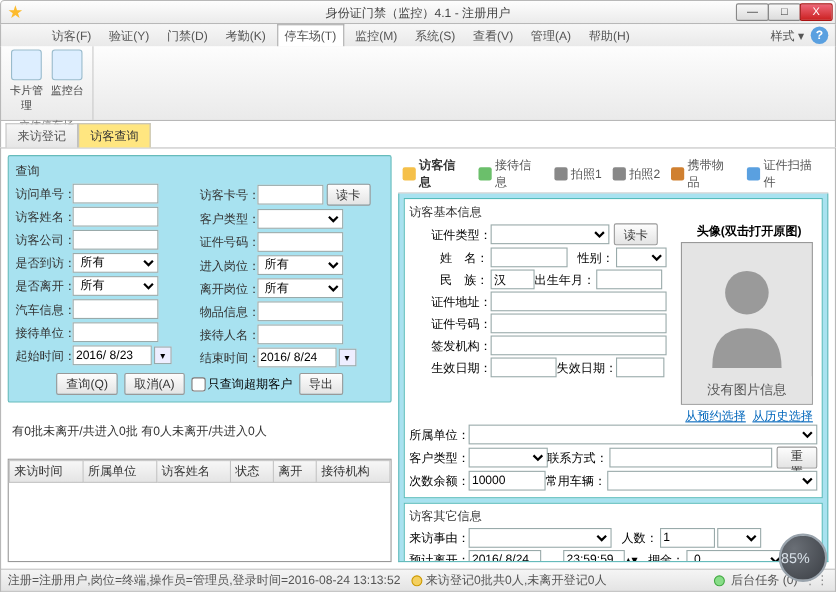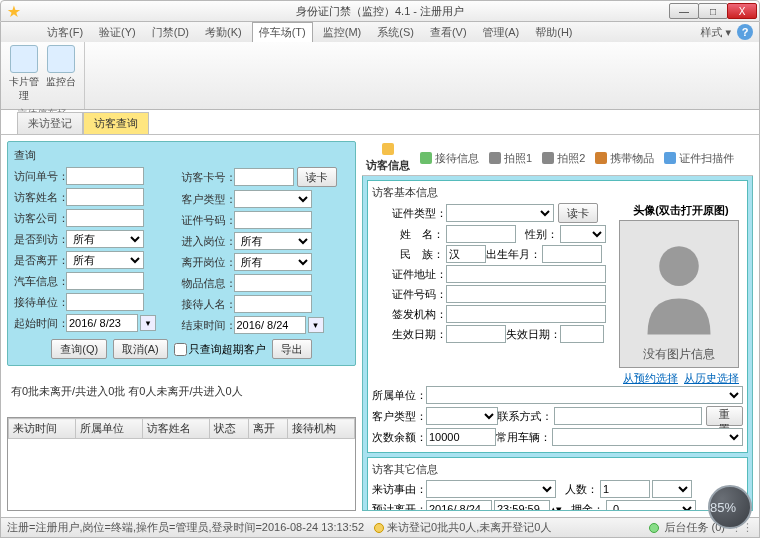--- a/index.html
+++ b/index.html
@@ -21,21 +21,21 @@
 .menubar .help { position:absolute; right:6px; width:16px; height:16px; border-radius:50%; background:#5aa0e0; color:#fff; display:flex; align-items:center; justify-content:center; font-weight:bold;}
 
 
 .ribbon { height: 68px; background: linear-gradient(#fdfdfd,#eaeaea); border:1px solid #b8b8b8; border-top:none; display:flex; }
 .ribbon .group { border-right:1px solid #c9c9c9; padding: 3px 6px 0 6px; text-align:center;}
 .ribbon .bigbtn { display:inline-block; width:34px; vertical-align:top; font-size:10px; color:#444;}
 .ribbon .bigbtn .ic { width:28px; height:28px; margin:0 auto 2px; background:#ddeeff; border:1px solid #9bc; border-radius:3px;}
 .ribbon .gname { font-size:10px; color:#777; margin-top:4px;}
 
 
-.doctabs { height: 24px; background:#fff; border-left:1px solid #b8b8b8; border-right:1px solid #b8b8b8; display:flex; align-items:flex-end; padding-left:16px; gap:0; }
+.doctabs { height: 24px; background:#fff; border-left:1px solid #b8b8b8; border-right:1px solid #b8b8b8; display:flex; align-items:flex-end; padding-left:4px; gap:0; }
 .doctabs .tab { padding:3px 10px; border:1px solid #c0c0c0; background:linear-gradient(#f6f6f6,#e6e6e6); font-size:11px; color:#555; border-bottom:none;}
 .doctabs .tab.active { background:#ffe680; color:#333; }
 
 
 .workspace { height: 384px; border:1px solid #b8b8b8; border-top:1px solid #c0c0c0; padding:6px; background:#fff; display:flex; gap:6px; }
 .leftpane { width: 358px; display:flex; flex-direction:column; gap:16px;}
 .rightpane { flex:1; display:flex; flex-direction:column; }
 
 
 .panel { background:#a8e2f0; border:1px solid #6bb; border-radius:2px; padding:6px; }
@@ -53,21 +53,21 @@
 
 .gridhead { font-size:11px; color:#333; margin:2px 0 2px 4px;}
 .grid { flex:1; border:1px solid #999; background:#fff; }
 .grid table { width:100%; border-collapse:collapse; font-size:11px;}
 .grid th { background:linear-gradient(#f7f7f7,#e4e4e4); border:1px solid #c4c4c4; padding:2px 4px; font-weight:normal; color:#333; text-align:left;}
 
 
 .rtabs { display:flex; gap:10px; padding:2px 4px; border-bottom:1px solid #c0c0c0;}
 .rtabs .rtab { display:flex; align-items:center; gap:3px; font-size:11px; color:#555;}
 .rtabs .rtab .ic { width:12px; height:12px; border-radius:2px;}
-.rtabs .rtab.active { color:#333; font-weight:bold;flex-direction:column;}
+.rtabs .rtab.active { color:#333; font-weight:bold;}
 
 .rbody { flex:1; background:#a8e2f0; border:1px solid #6bb; border-top:none; padding:4px; overflow:hidden;}
 .section { border:1px solid #5bb; background:#ffffff; padding:4px; margin-bottom:4px;}
 .section .stitle { font-size:11px; color:#333; margin-bottom:3px;}
 .frow { display:flex; align-items:center; margin-bottom:2px; min-height:18px;}
 .flbl { width:54px; text-align:right; font-size:11px; padding-right:2px; white-space:nowrap;}
 .flbl.narrow { width:44px; }
 .photo { width:120px; height:148px; background:#e4e4e4; border:1px solid #999; position:relative; display:flex; align-items:flex-end; justify-content:center;}
 .photo .silh { position:absolute; top:14px; width:90px; height:100px; }
 .photo .cap { background:#e4e4e4; width:100%; text-align:center; font-size:12px; color:#555; padding:4px 0;}
@@ -354,21 +354,21 @@
         <div class="frow">
             <span class="flbl">来访事由：</span>
             <select style="width:130px"><option></option></select>
             <span class="flbl narrow">人数：</span>
             <input style="width: 50px;" type="text" value="1">
             <select style="width:40px;margin-left:2px"><option></option></select>
           </div>
         <div class="frow">
             <span class="flbl">预计离开：</span>
             <input style="width: 66px;" type="text" value="2016/ 8/24">
-            <input style="width: 56px; margin-left: 2px;" type="text" value="23:59:59">
+            <input style="width: 56px; margin-left: 20px;" type="text" value="23:59:59">
             <span style="width:12px;text-align:center">▴▾</span>
             <span class="flbl narrow">押金：</span>
             <select style="width:90px"><option>0</option></select>
           </div>
 
       </div>
     </div>
   </div>
 </div>
 

